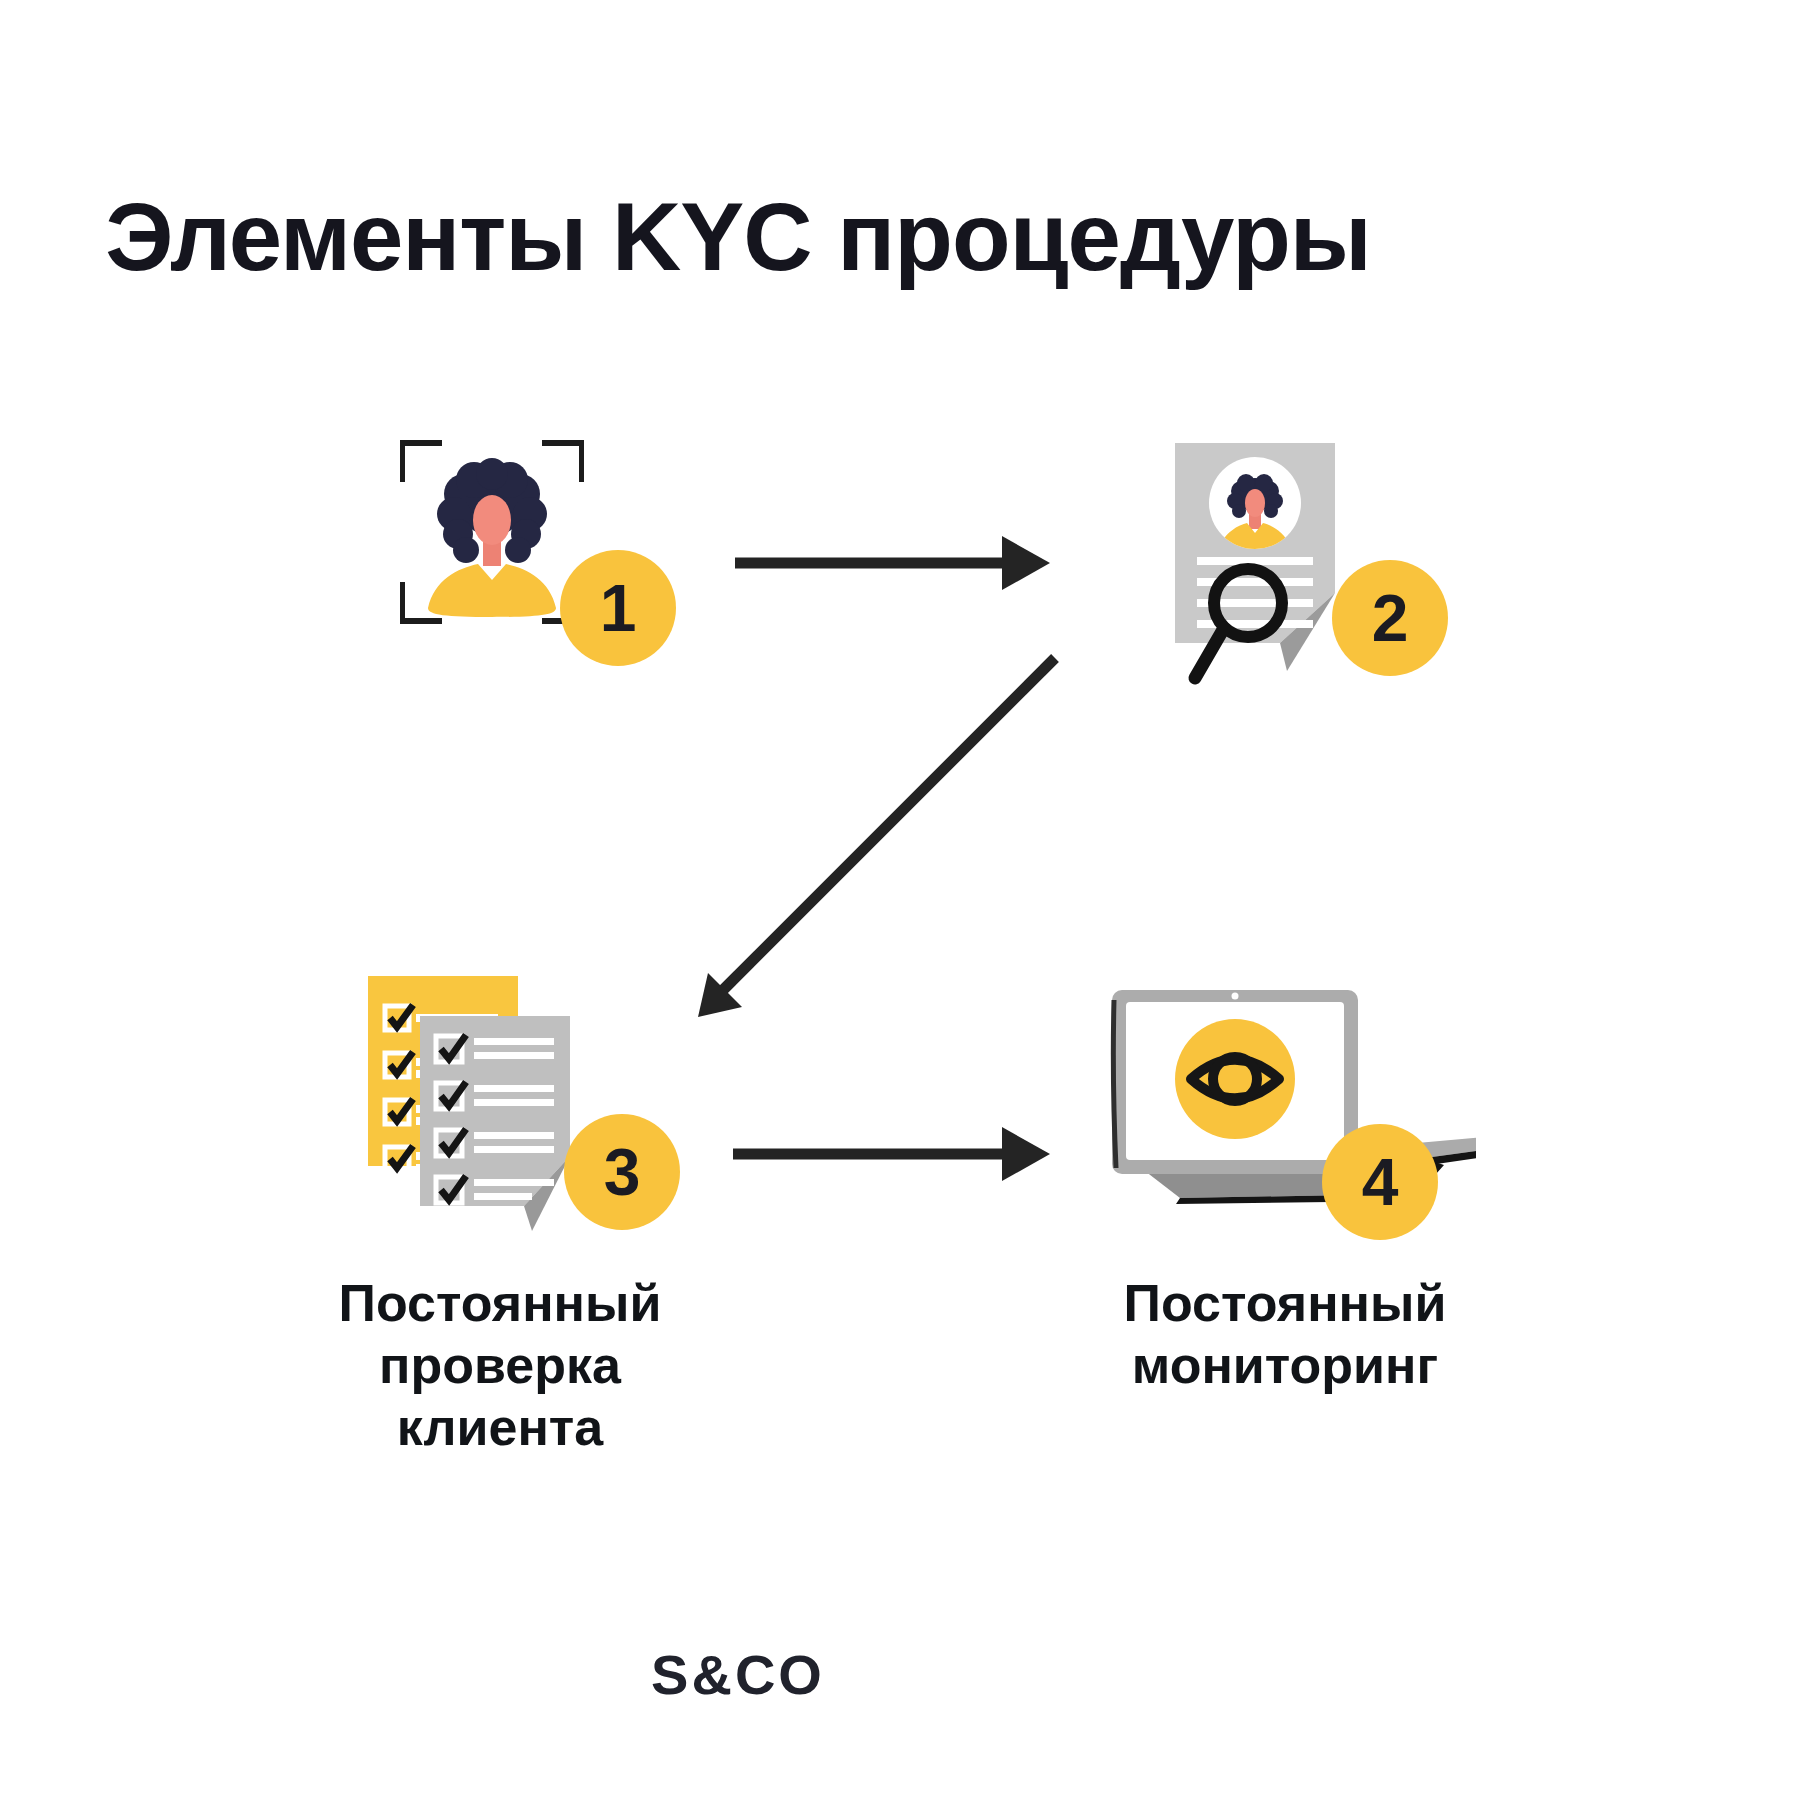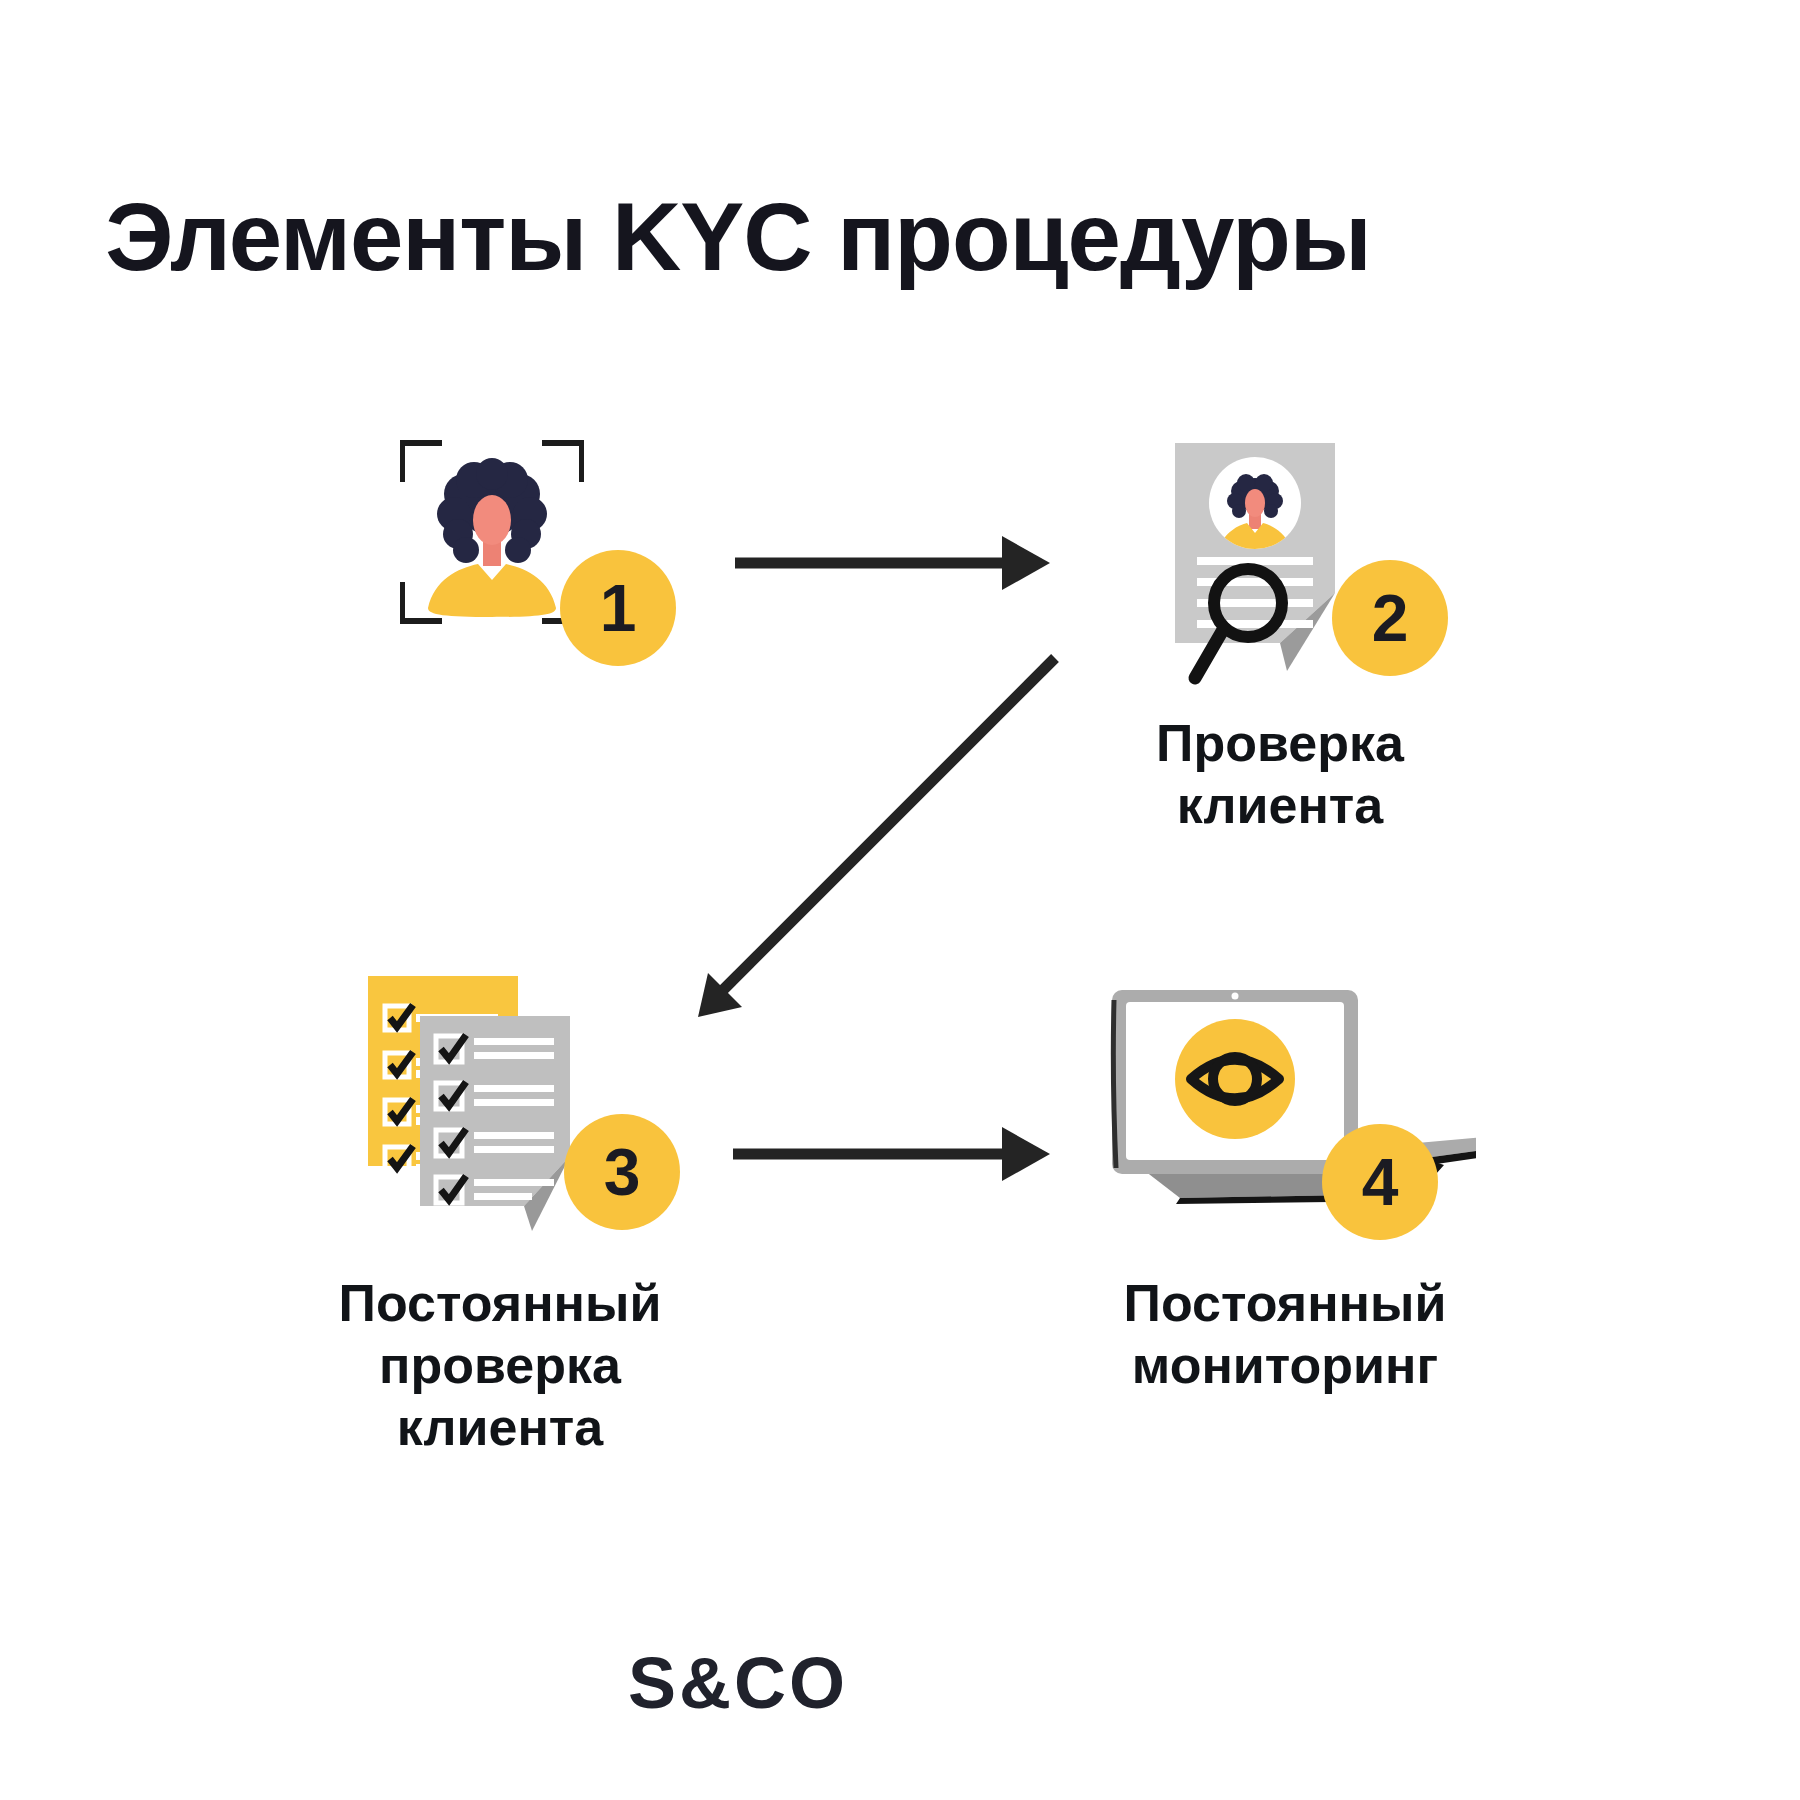--- a/index.html
+++ b/index.html
@@ -17,21 +17,21 @@
     background:#F9C33D;display:flex;align-items:center;justify-content:center;
     font-size:66px;font-weight:700;color:#1B1B22;z-index:5;
   }
   .step-label{
     position:absolute;text-align:center;font-weight:700;color:#111418;
     font-size:52px;line-height:62px;letter-spacing:0;
   }
   .arrows{position:absolute;left:0;top:0;width:1800px;height:1800px;pointer-events:none;z-index:3;}
   .logo{
     position:absolute;left:0;top:1642px;width:100%;text-align:center;
-    font-size:72px;font-weight:700;letter-spacing:3px;color:#20222C;
+    font-size:56px;font-weight:700;letter-spacing:3px;color:#20222C;
   }
   svg{display:block;}
 </style>
 </head>
 <body>
 
 <div class="canvas">
 
   <h1 class="title">Элементы KYC процедуры</h1>
 
@@ -94,21 +94,20 @@
       <rect x="52" y="143" width="116" height="8"></rect>
       <rect x="52" y="164" width="116" height="8"></rect>
       <rect x="52" y="185" width="116" height="8"></rect>
     </g>
     <circle cx="103" cy="168" r="34" stroke="#121212" stroke-width="12" fill="none"></circle>
     <line x1="79" y1="193" x2="50" y2="243" stroke="#121212" stroke-width="13" stroke-linecap="round"></line>
   </svg>
   <div class="badge" style="left:1332px;top:560px;">
     <span>2</span>
   </div>
-  <div class="step-label" style="left:1095px;top:712px;width:370px;">Проверка клиента</div>
 
   <svg class="abs" style="left:368px;top:976px;" width="230" height="255" viewBox="0 0 230 255" aria-hidden="true">
     <rect x="0" y="0" width="150" height="190" fill="#F9C63F"></rect>
     <g>
       <g fill="none" stroke="#FFFFFF" stroke-width="5">
         <rect x="17" y="30" width="24" height="24"></rect>
           <rect x="17" y="77" width="24" height="24"></rect>
         <rect x="17" y="124" width="24" height="24"></rect>
           <rect x="17" y="171" width="24" height="24"></rect>
       </g>

